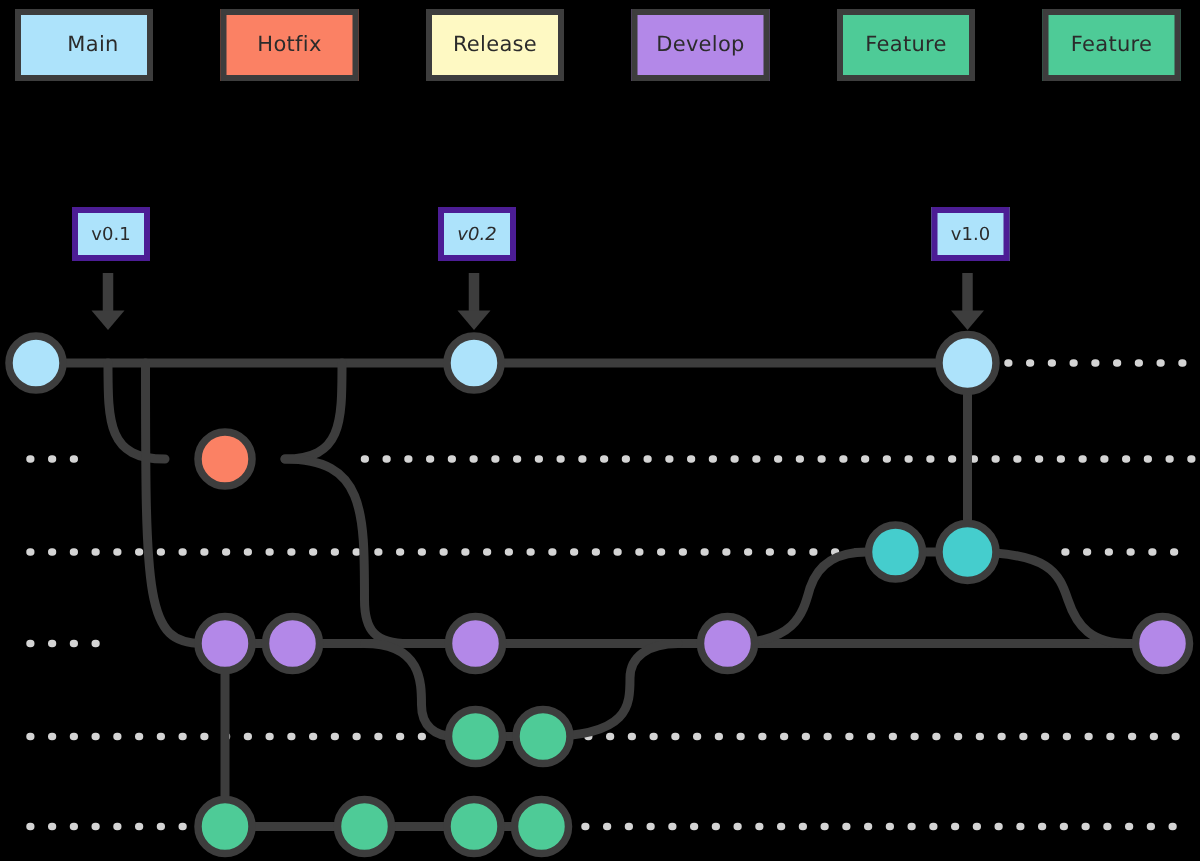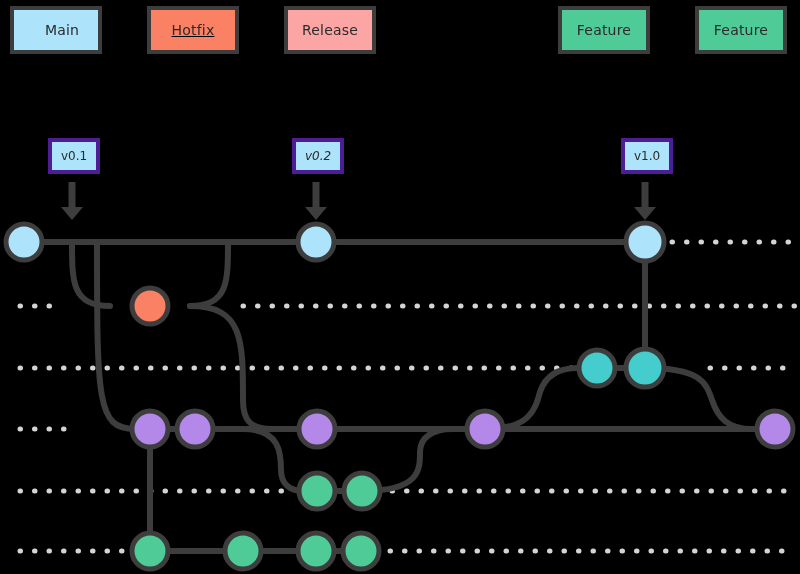--- a/index.html
+++ b/index.html
@@ -20,25 +20,28 @@
 </style>
 </head>
 <body>
 
 <div id="stage">
 
   <div class="legend" id="legend">
       <div class="legend-item" style="left: 10px; top: 6px; width: 92px; background: rgb(173, 227, 251); padding-left: 12px;">
         <span class="legend-label">Main</span>
       </div>
-      <div class="legend-item" style="left: 147px; top: 6px; width: 92px; background: rgb(251, 129, 100); text-decoration: underline;">
+      <div class="legend-item" style="left: 147px; top: 6px; width: 92px; background: rgb(251, 129, 100);">
         <span class="legend-label">Hotfix</span>
       </div>
-      <div class="legend-item" style="left: 284px; top: 6px; width: 92px; background: #fca5a5;">
+      <div class="legend-item" style="left: 284px; top: 6px; width: 92px; background: #fef9c3;">
         <span class="legend-label">Release</span>
+      </div>
+      <div class="legend-item" style="left: 421px; top: 6px; width: 92px; background: rgb(179, 136, 232);">
+        <span class="legend-label">Develop</span>
       </div>
       <div class="legend-item" style="left: 558px; top: 6px; width: 92px; background: rgb(78, 203, 151);">
         <span class="legend-label">Feature</span>
       </div>
       <div class="legend-item" style="left: 695px; top: 6px; width: 92px; background: rgb(78, 203, 151);">
         <span class="legend-label">Feature</span>
       </div>
     </div>
 
   <div id="tags">

